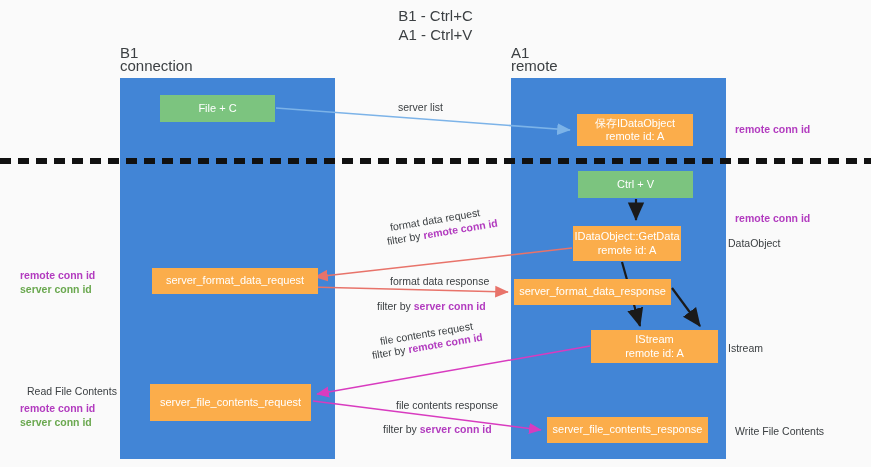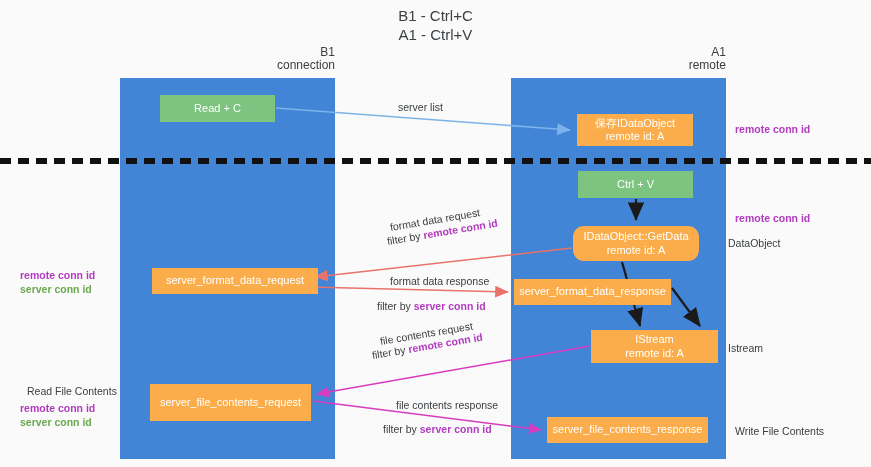--- a/index.html
+++ b/index.html
@@ -17,41 +17,41 @@
   #lane-b1{left:120px;top:78px;width:215px;height:381px;}
   #lane-a1{left:511px;top:78px;width:215px;height:381px;}
 
   
   .diagram-title{
     position:absolute;left:0;right:0;top:6px;
     text-align:center;font-size:15px;line-height:19px;
     color:#3c4043;white-space:pre-line;
   }
   .lane-head{
-    position:absolute;text-align:right;font-size:12px;
+    position:absolute;text-align:left;font-size:15px;
     line-height:13px;color:#3c4043;white-space:pre-line;
   }
   #head-b1{left:120px;top:46px;width:215px;}
   #head-a1{left:511px;top:46px;width:215px;}
 
   
   .node{
     position:absolute;box-sizing:border-box;
     display:flex;flex-direction:column;
     align-items:center;justify-content:center;
     color:#ffffff;font-size:11px;line-height:13.5px;
     text-align:center;white-space:pre-line;z-index:6;
   }
   .node.green{background:#7cc47f;}
   .node.orange{background:#fbad4b;}
 
   #n-ctrlc{left:160px;top:95px;width:115px;height:27px;}
   #n-savedo{left:577px;top:114px;width:116px;height:32px;}
   #n-ctrlv{left:578px;top:171px;width:115px;height:27px;}
-  #n-getdata{left:573px;top:226px;width:126px;height:35px;border-radius:11px;}
+  #n-getdata{left:573px;top:226px;width:108px;height:35px;}
   #n-sfdreq{left:152px;top:268px;width:166px;height:26px;}
   #n-sfdresp{left:514px;top:279px;width:157px;height:26px;}
   #n-istream{left:591px;top:330px;width:127px;height:33px;}
   #n-sfcreq{left:150px;top:384px;width:161px;height:37px;}
   #n-sfcresp{left:547px;top:417px;width:161px;height:26px;}
 
   
   .lbl{position:absolute;font-size:10.5px;line-height:14px;z-index:7;white-space:nowrap;}
   .lbl .pu{color:#b23bbf;font-weight:bold;}
   .lbl .gr{color:#6aa84f;font-weight:bold;}
@@ -123,21 +123,21 @@
 
     <line x1="672" y1="288" x2="700" y2="326" stroke="#1a1a1a" stroke-width="2.2" marker-end="url(#ak)"></line>
 
     <line x1="622" y1="262" x2="640" y2="326" stroke="#1a1a1a" stroke-width="2.2" marker-end="url(#ak)"></line>
 
     <line x1="590" y1="346" x2="317" y2="394" stroke="#d83bbf" stroke-width="1.5" marker-end="url(#am)"></line>
 
     <line x1="313" y1="401" x2="541" y2="430" stroke="#d83bbf" stroke-width="1.5" marker-end="url(#am)"></line>
   </svg>
 
-  <div class="node green" id="n-ctrlc">Read + C</div>
+  <div class="node green" id="n-ctrlc">File + C</div>
   <div class="node orange" id="n-savedo">保存IDataObject
 remote id: A</div>
   <div class="node green" id="n-ctrlv">Ctrl + V</div>
   <div class="node orange" id="n-getdata">IDataObject::GetData
 remote id: A</div>
   <div class="node orange" id="n-sfdreq">server_format_data_request</div>
   <div class="node orange" id="n-sfdresp">server_format_data_response</div>
   <div class="node orange" id="n-istream">IStream
 remote id: A</div>
   <div class="node orange" id="n-sfcreq">server_file_contents_request</div>

